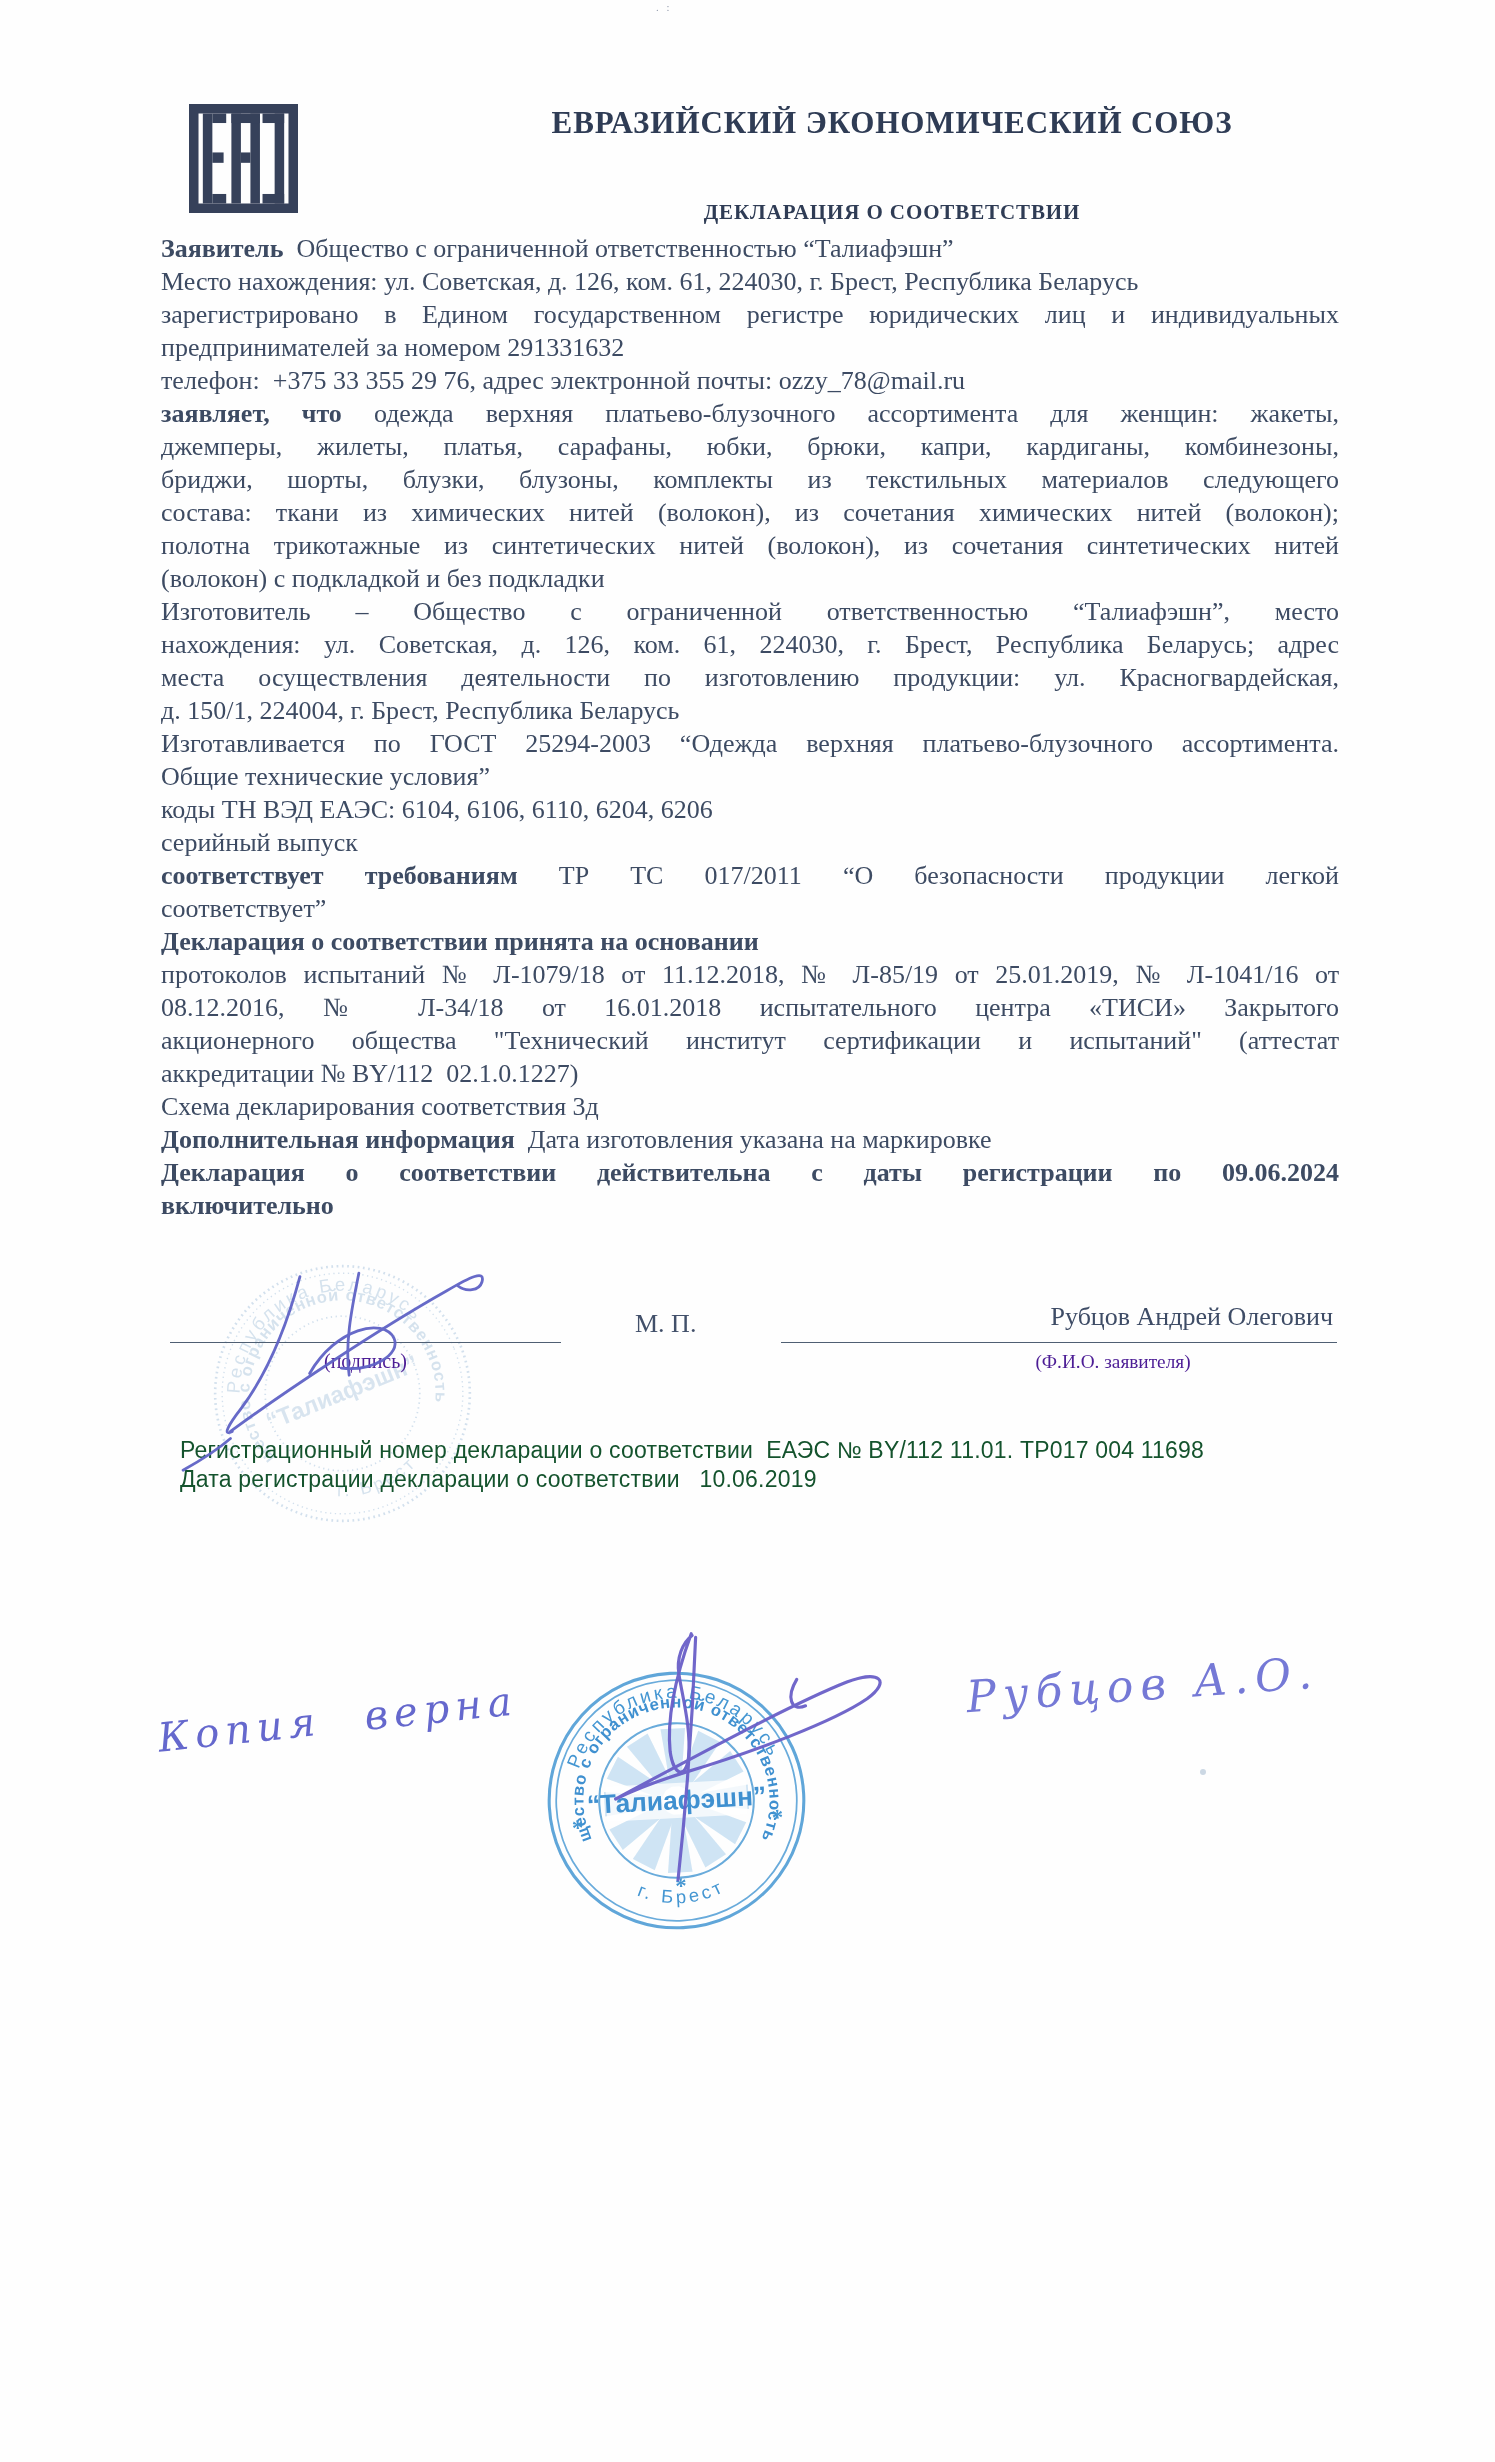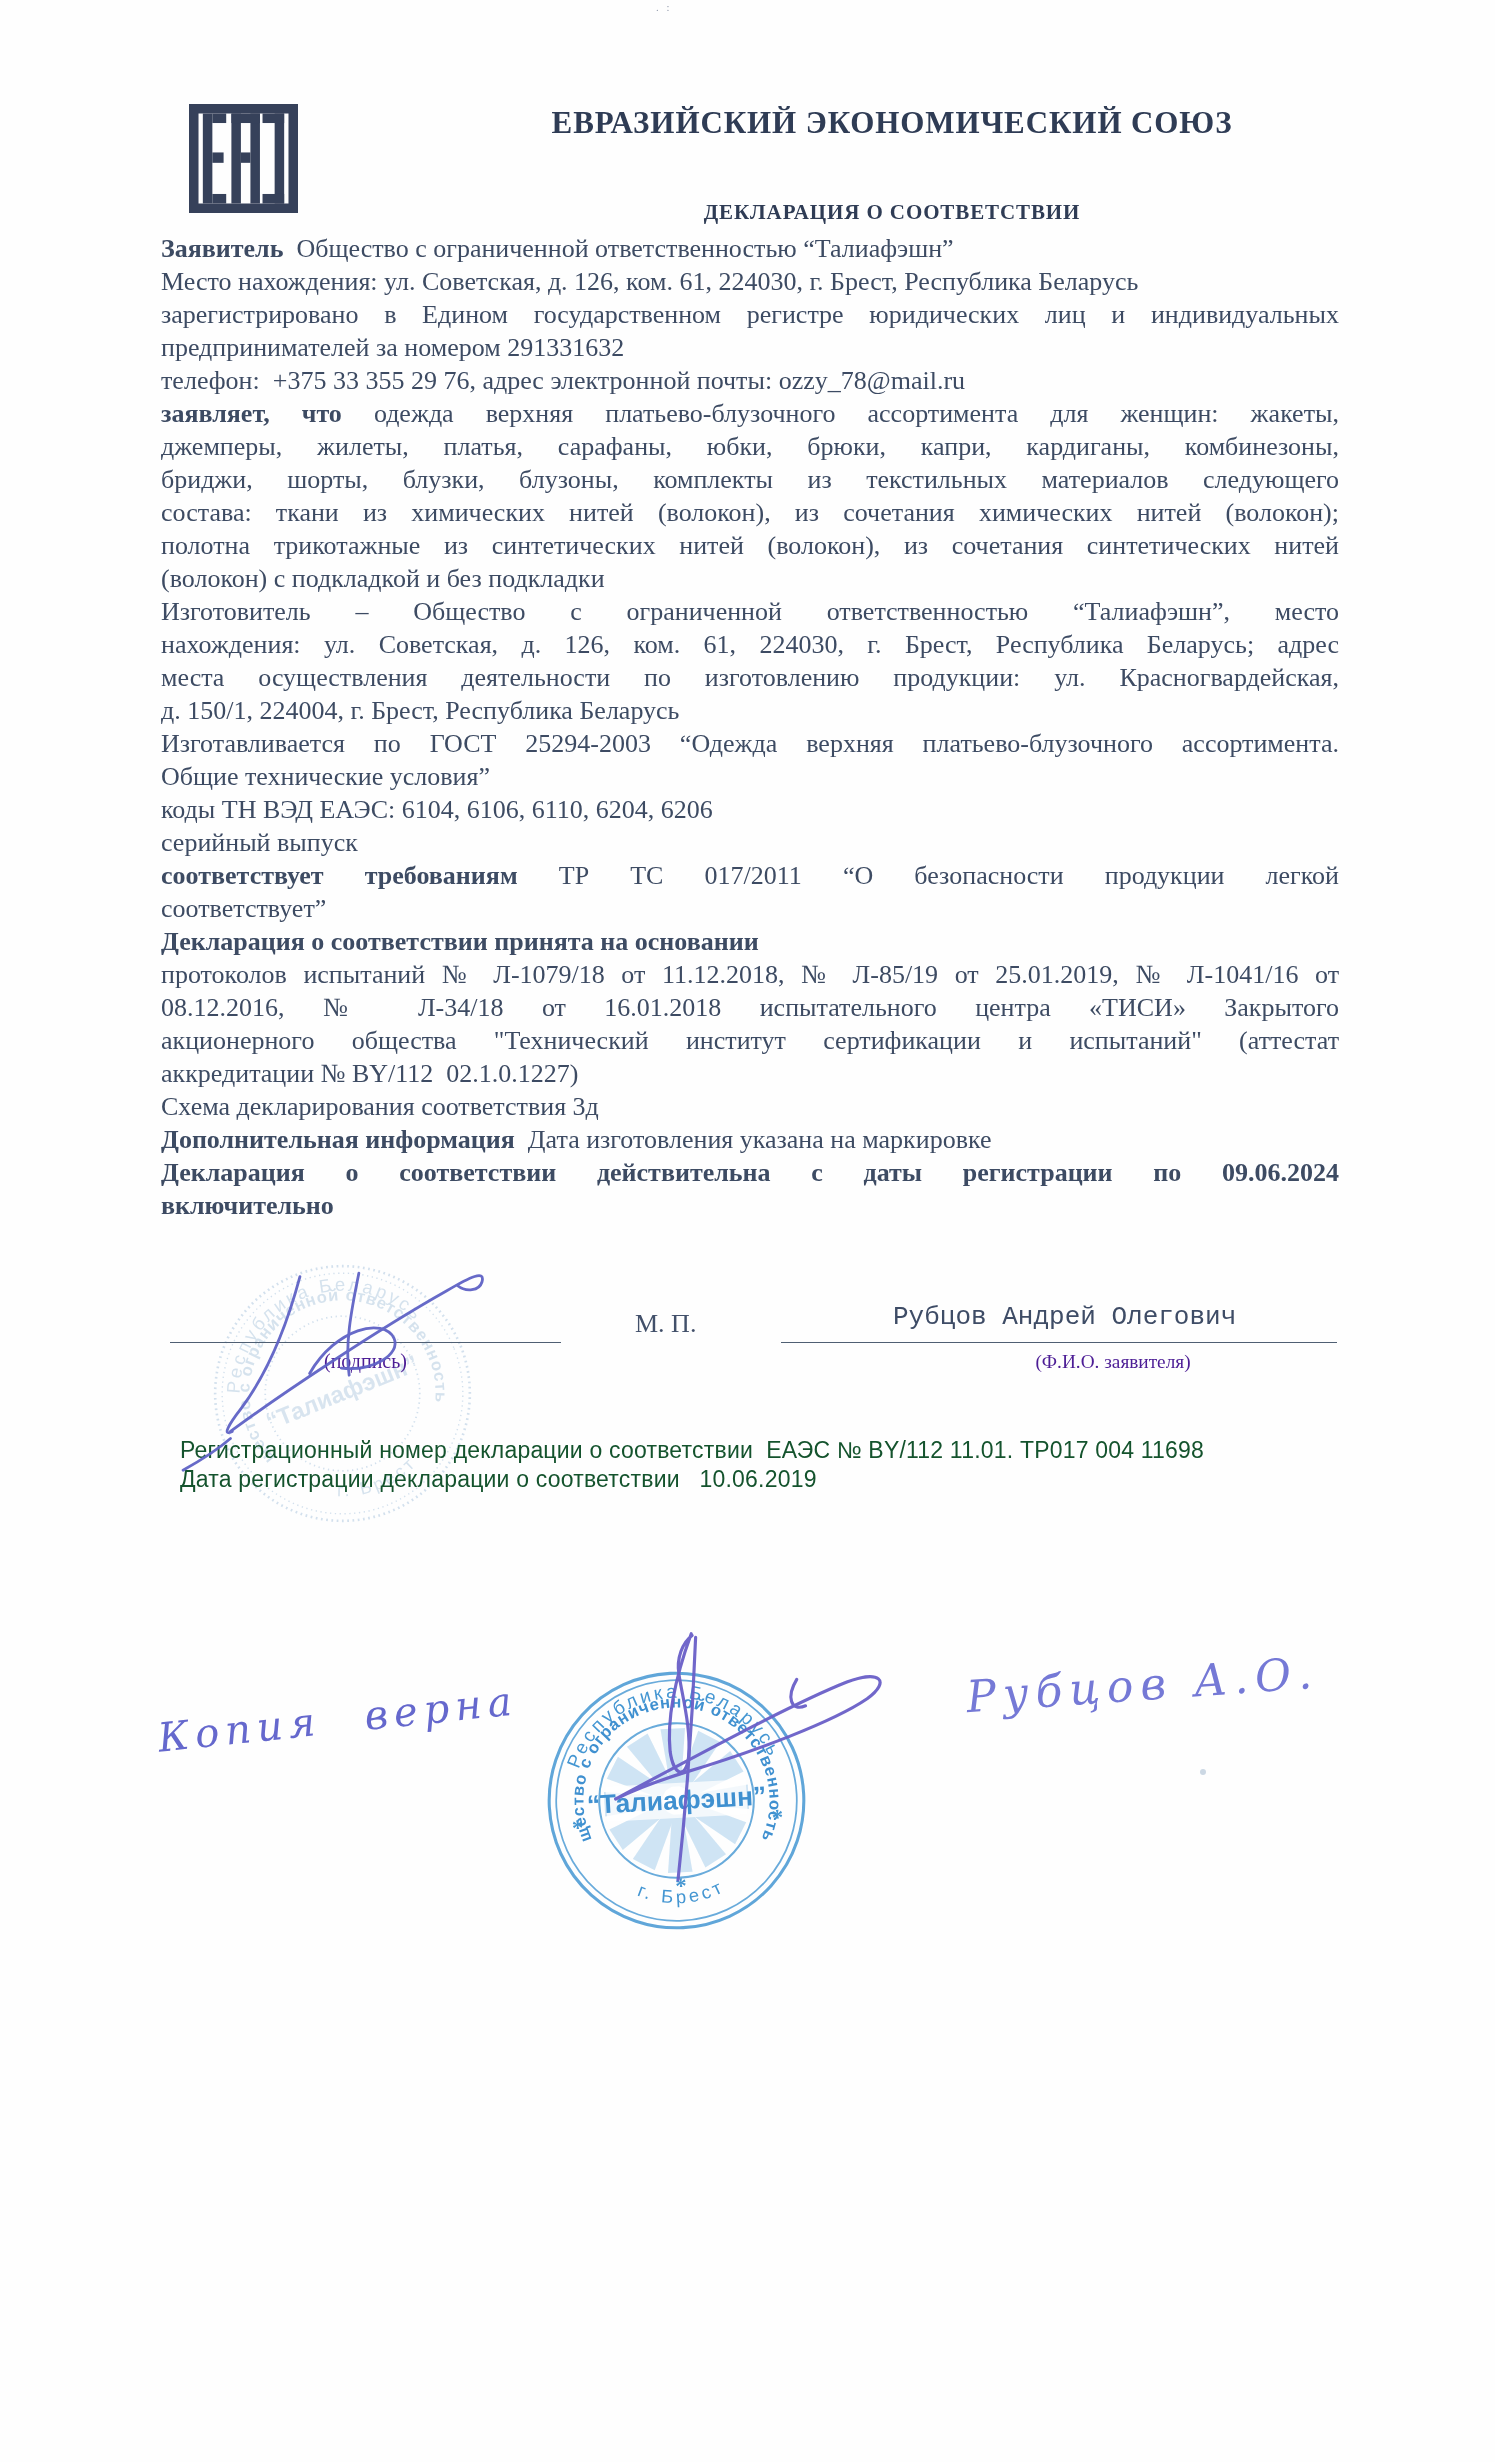--- a/index.html
+++ b/index.html
@@ -14,21 +14,21 @@
 
   
   .body-block{left:161px;top:232px;width:1178px;}
   .ln{font-size:26px;line-height:33px;height:33px;white-space:nowrap;}
   .ln.jl{white-space:normal;text-align:justify;text-align-last:justify;}
   .ln b{font-weight:bold;}
 
   
   .rule{border-top:1.8px solid #4f5f73;height:0;}
   .mp{font-size:26px;color:#42506a;}
-  .fio-name{width:440px;text-align:left;font-size:26px;color:#3e4c66;font-family:Liberation Mono, monospace;}
+  .fio-name{width:440px;text-align:right;font-size:26px;color:#3e4c66;}
   .cap{font-size:20px;text-align:center;color:#4c1d95;}
 
   
   .reg{font-family:"Liberation Sans","DejaVu Sans",sans-serif;font-size:23px;color:#14532d;letter-spacing:0.2px;white-space:nowrap;}
 
   
   .hw{font-family:"DejaVu Serif",serif;font-style:italic;color:#6568cd;white-space:nowrap;}
   .hw.copy{left:157px;top:1696px;font-size:40px;letter-spacing:6.2px;word-spacing:24.6px;transform:rotate(-6deg);}
   .hw.name2{left:966px;top:1659px;font-size:44px;letter-spacing:7px;color:#7579d6;transform:rotate(-4deg);}
 

